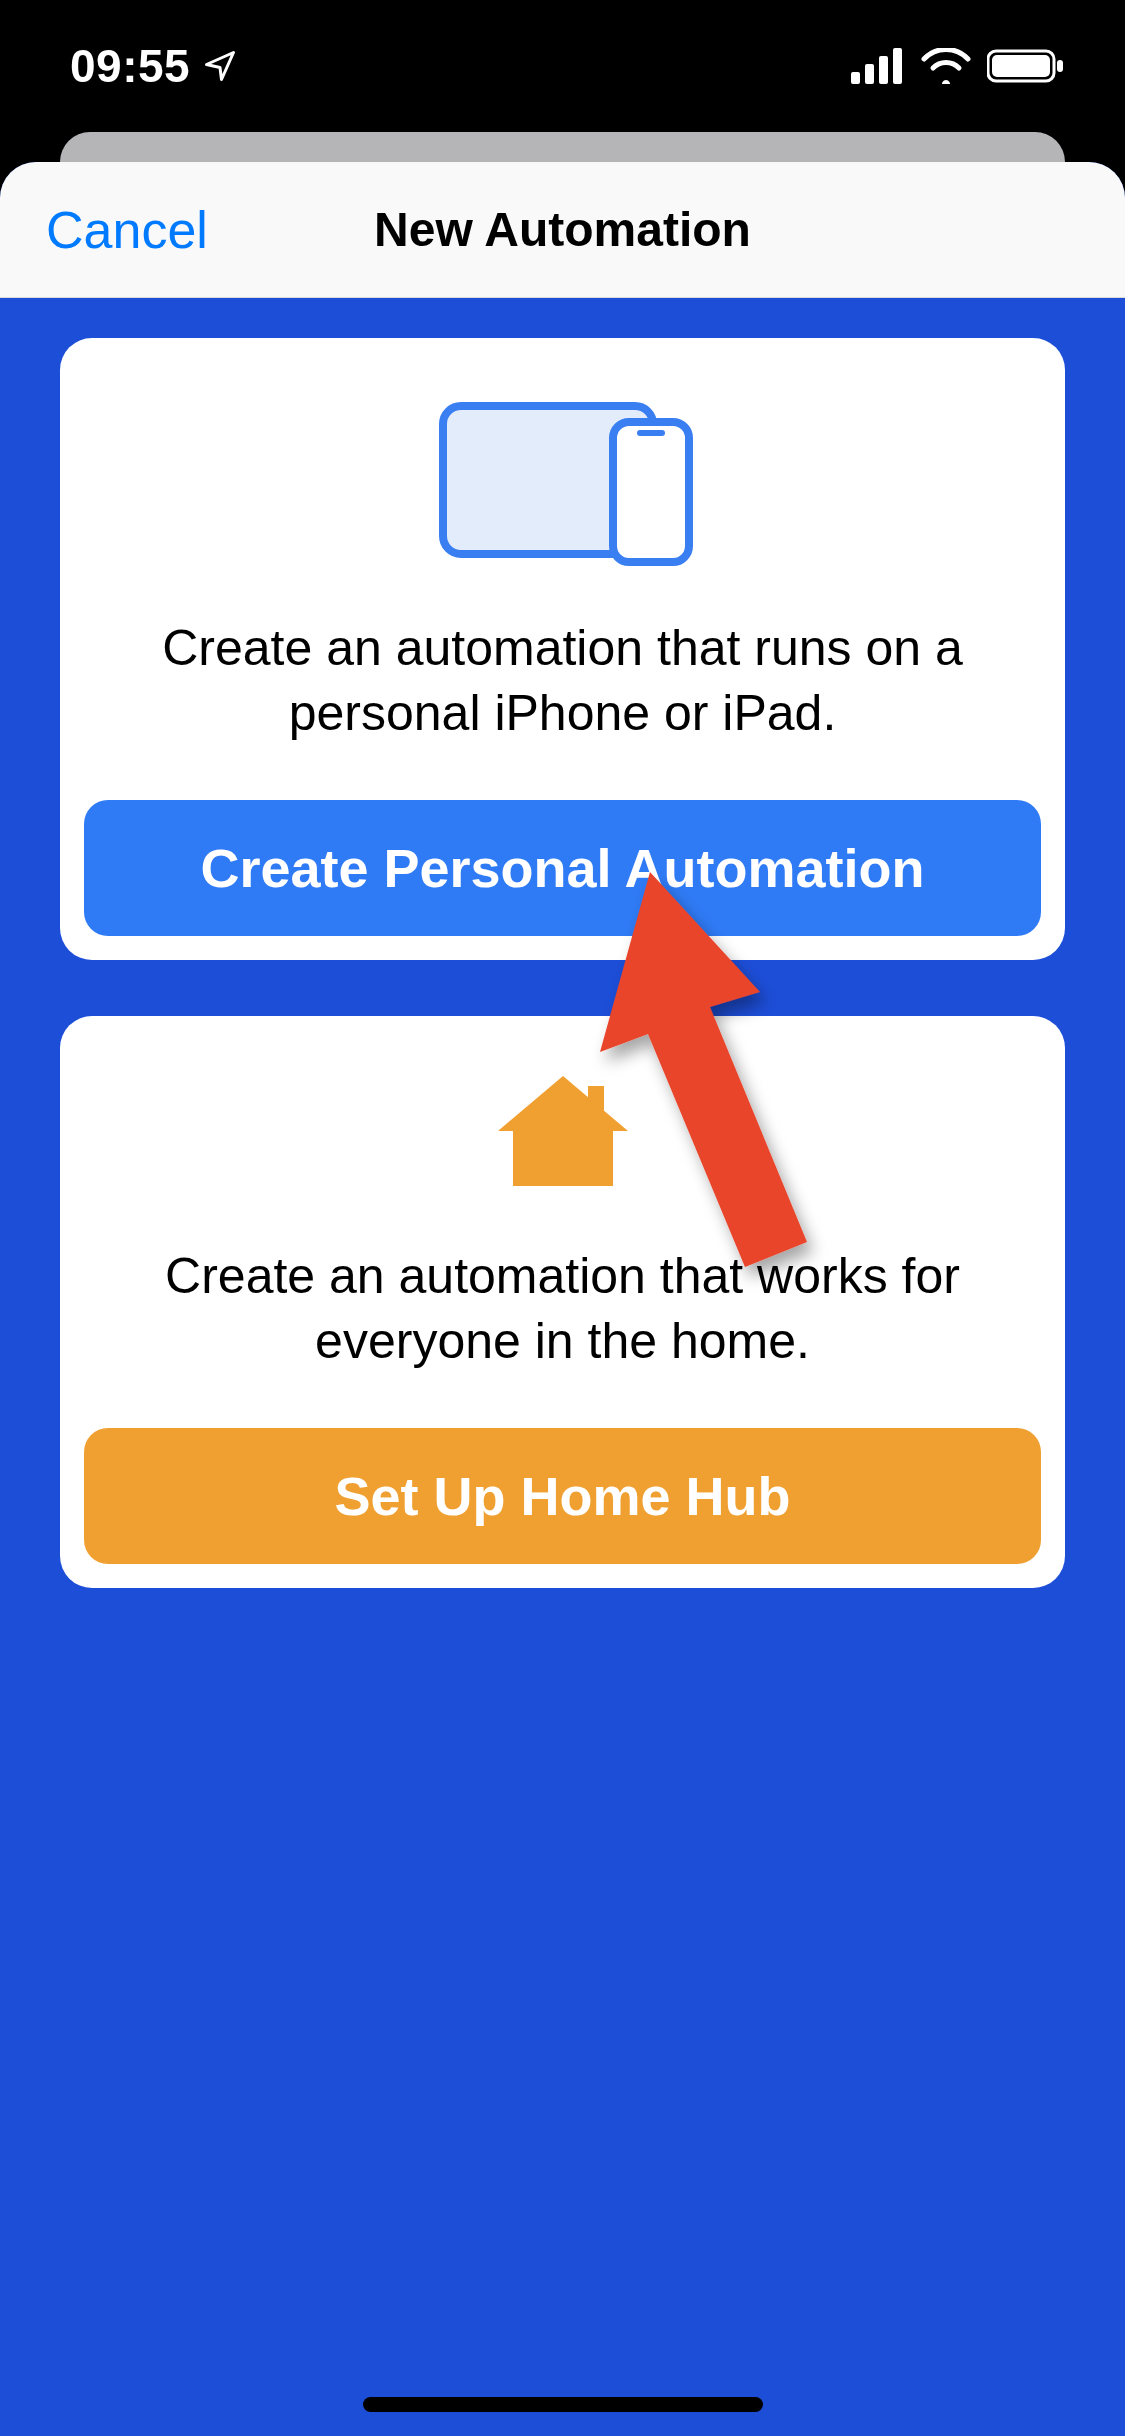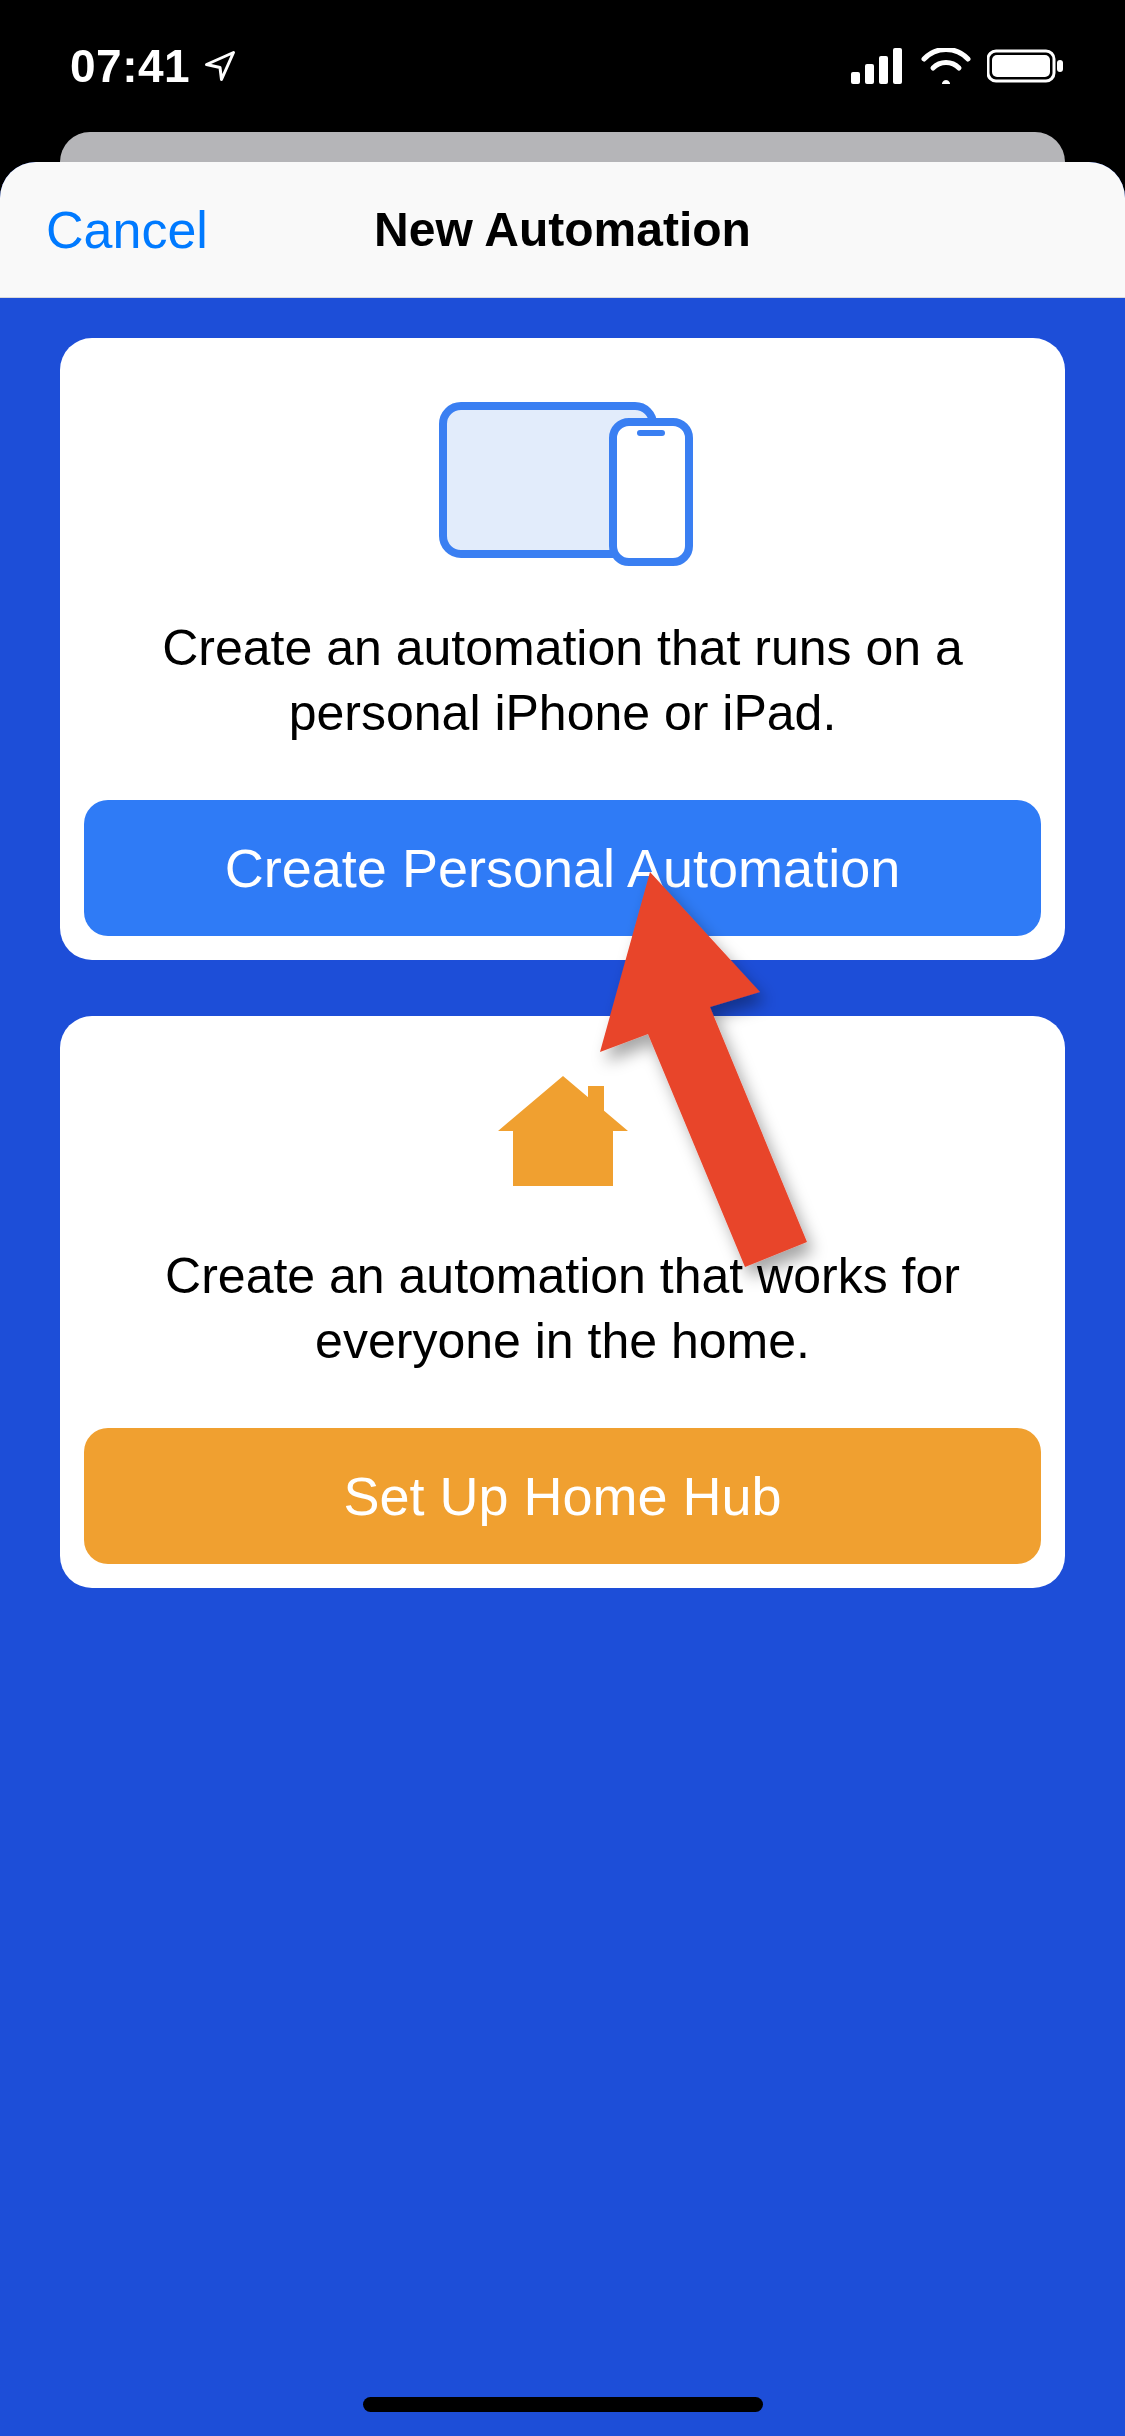--- a/index.html
+++ b/index.html
@@ -103,21 +103,21 @@
     color: #000;
     margin-bottom: 54px;
     padding: 0 30px;
   }
   .card-button {
     width: 100%;
     height: 136px;
     border: none;
     border-radius: 24px;
     font-size: 54px;
-    font-weight: 400;
+    font-weight: 700;
     color: #fff;
     display: flex;
     align-items: center;
     justify-content: center;
     cursor: pointer;
   }
   .btn-blue { background: #2f7bf6; }
   .btn-orange { background: #f0a030; }
   .home-indicator {
     position: absolute;
@@ -132,21 +132,21 @@
   .annotation-arrow {
     position: absolute;
     pointer-events: none;
   }
 </style>
 </head>
 <body>
 
 <div class="status-bar">
   <div class="status-left">
-    <span>07:41</span>
+    <span>09:55</span>
     <svg width="36" height="36" viewBox="0 0 24 24" fill="none" stroke="#fff" stroke-width="2">
       <path d="M3 11 L21 3 L13 21 L12 13 Z" stroke-linejoin="round"></path>
     </svg>
   </div>
   <div class="status-right">
     <svg width="54" height="36" viewBox="0 0 54 36">
       <rect x="0" y="24" width="9" height="12" rx="2" fill="#fff"></rect>
       <rect x="14" y="16" width="9" height="20" rx="2" fill="#fff"></rect>
       <rect x="28" y="8" width="9" height="28" rx="2" fill="#fff"></rect>
       <rect x="42" y="0" width="9" height="36" rx="2" fill="#fff"></rect>

